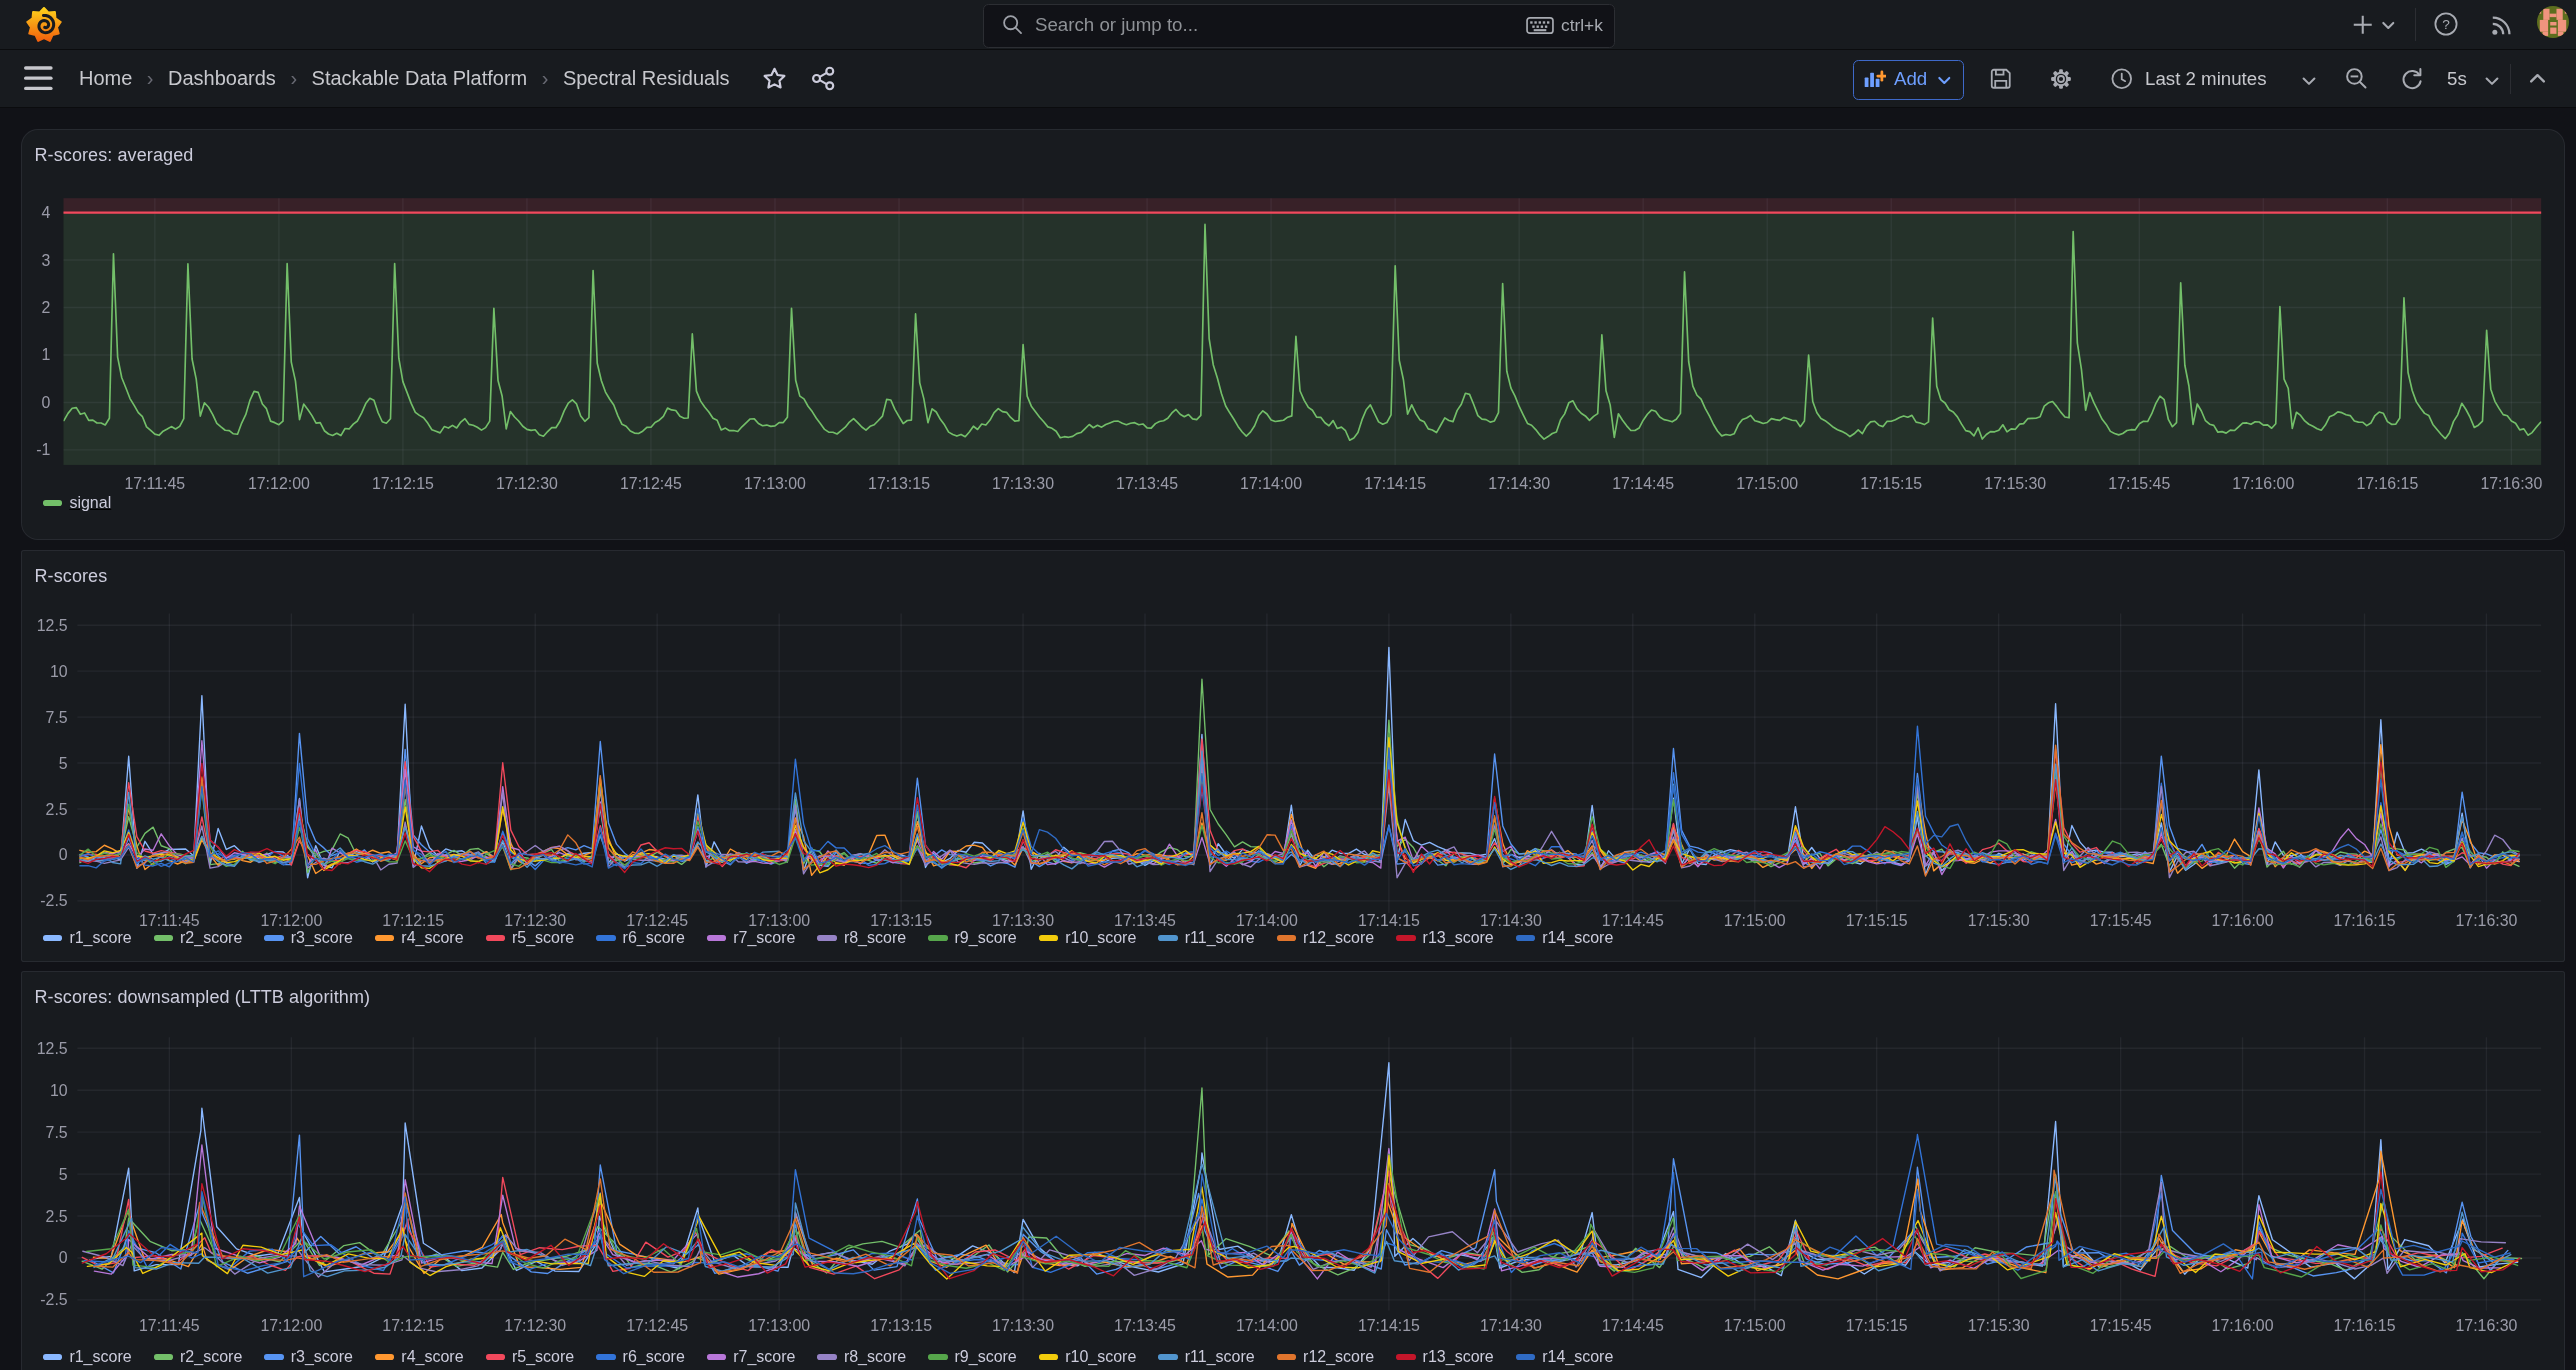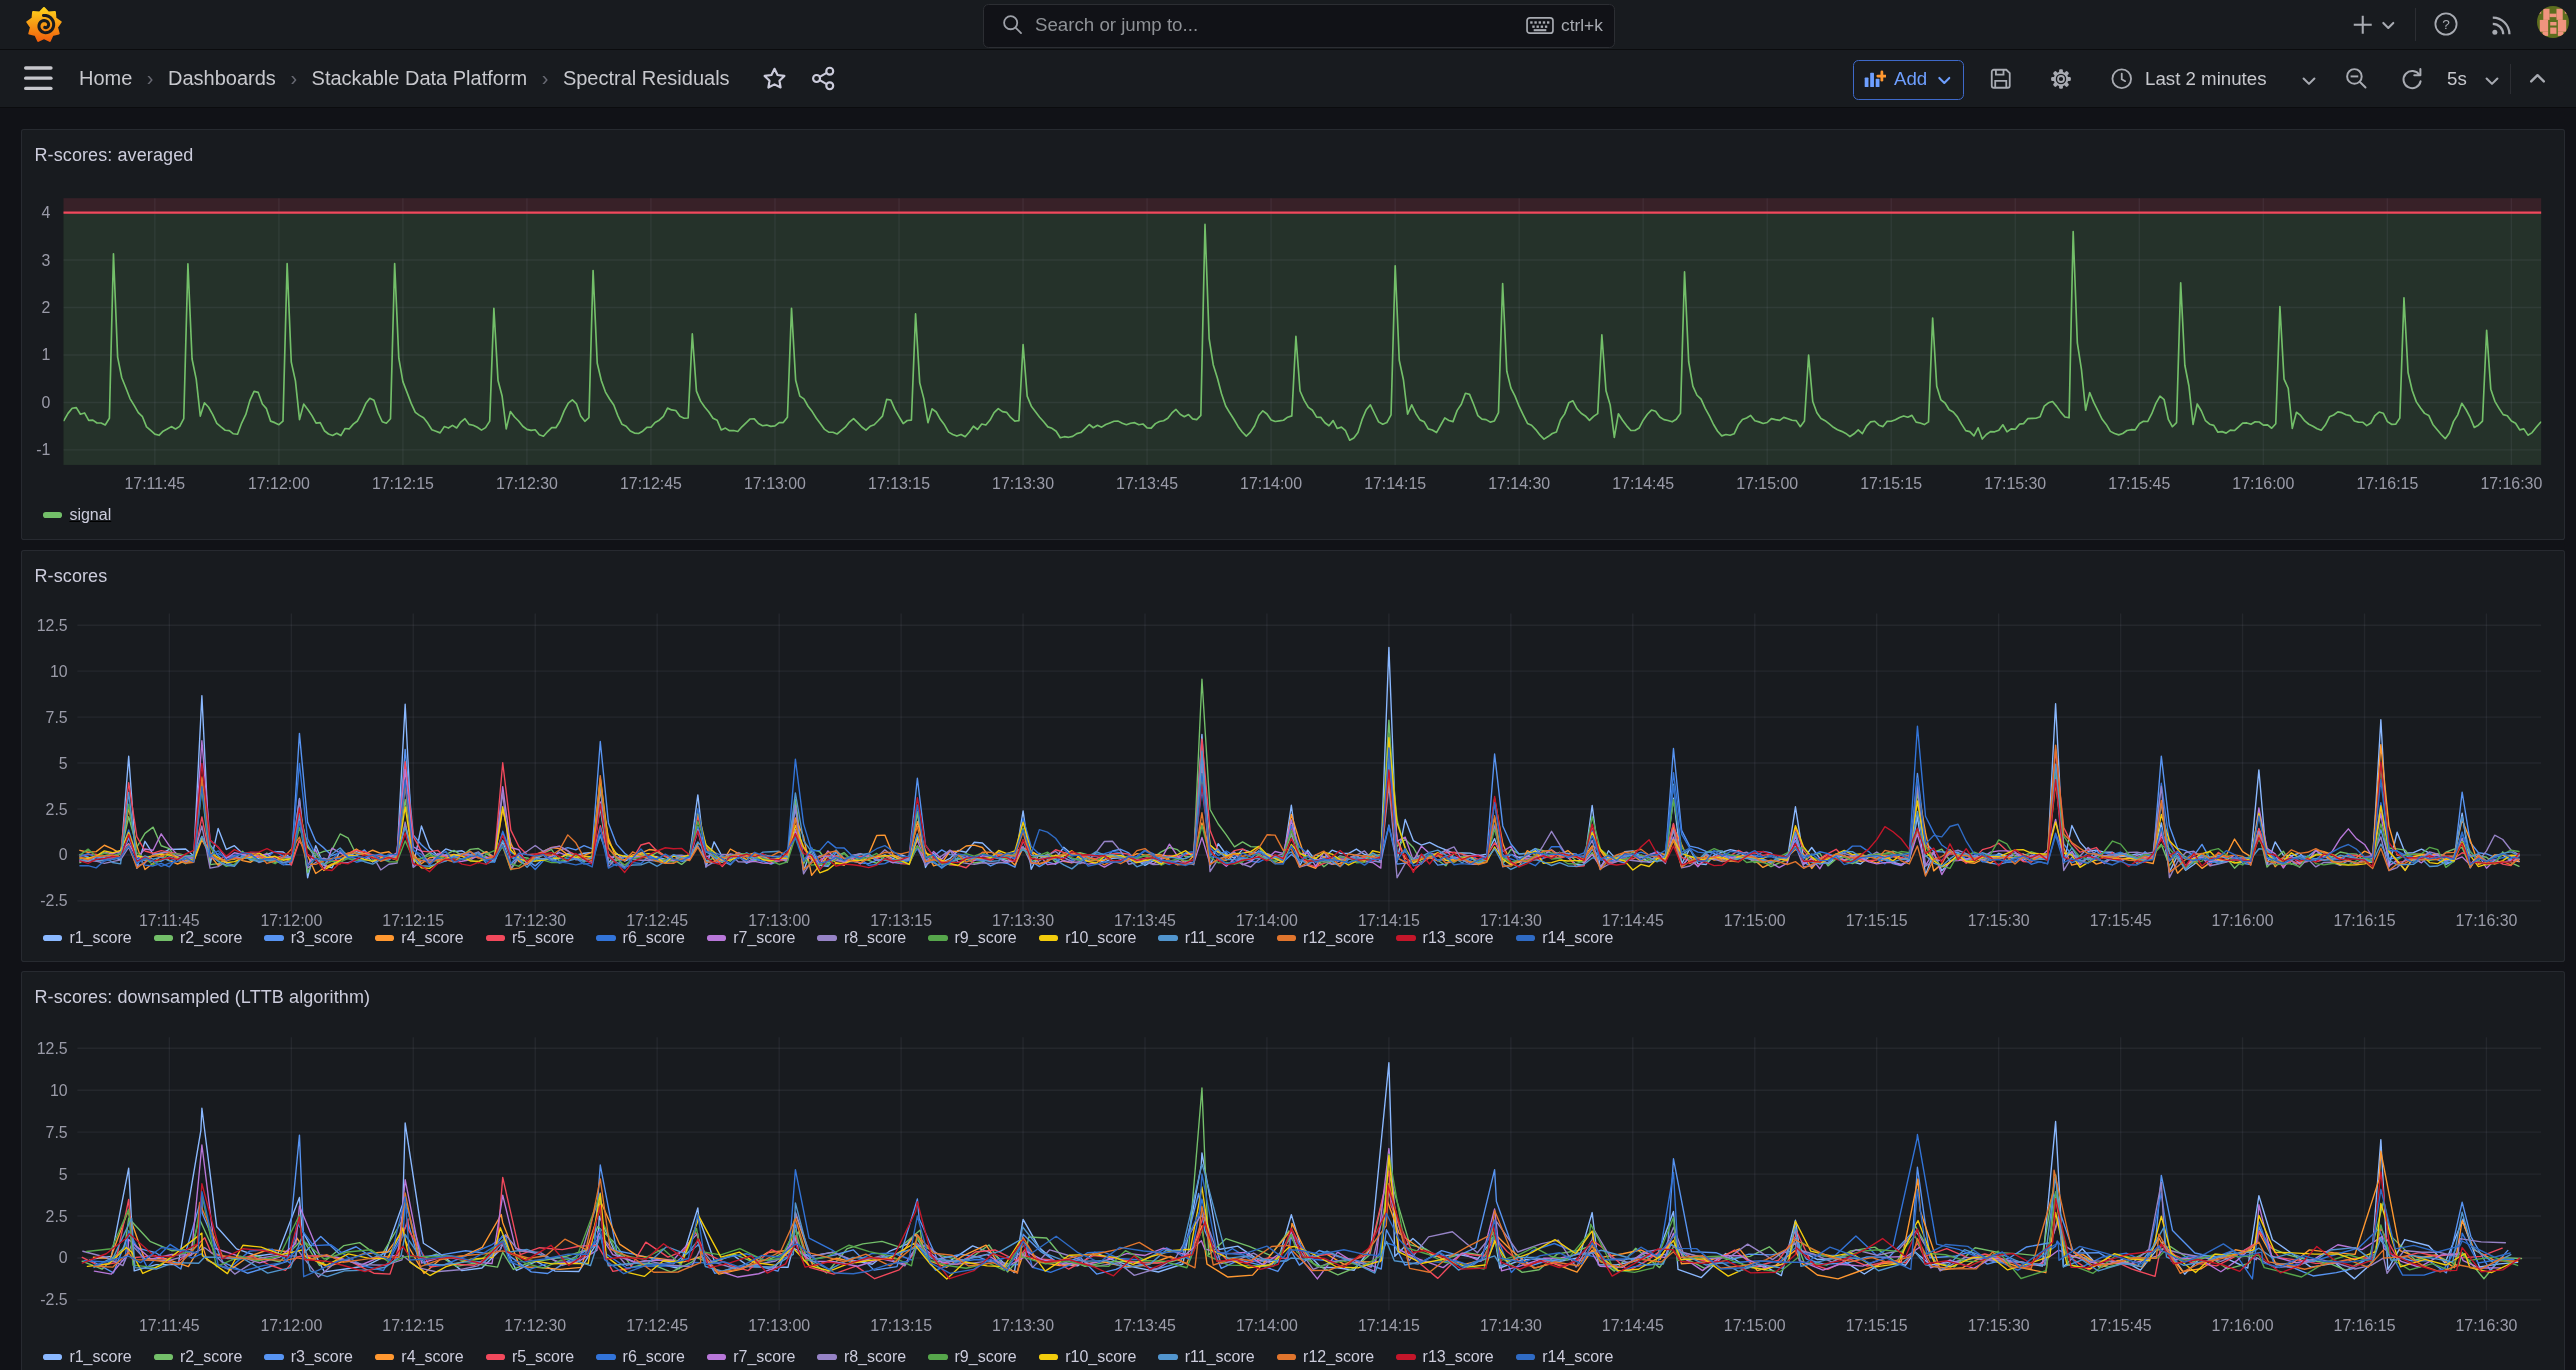--- a/index.html
+++ b/index.html
@@ -146,21 +146,21 @@
         <path d="M30.8 4.5 V13.4 H22" fill="none" stroke="#A8ABB2" stroke-width="2.9" stroke-linecap="round" stroke-linejoin="round"></path>
       </svg></div>
     <div class="abs" style="left:2447px;top:68px;font-size:18.7px;color:#C7C8CD;">5s</div>
     <div class="abs" style="left:2483px;top:72px;"><svg width="18" height="18" viewBox="0 0 26 26" style="">
         <path d="M5.2 9.36 L13.0 17.16 L20.8 9.36" fill="none" stroke="#A8ABB2" stroke-width="3" stroke-linecap="round" stroke-linejoin="round"></path>
       </svg></div>
     <div class="abs" style="left:2510px;top:64px;width:1.4px;height:30px;background:#2c2e33;"></div>
     <div class="abs" style="left:2527px;top:68px;"><svg width="21" height="21" viewBox="0 0 30 30" style="">
         <path d="M6.0 19.2 L15.0 10.200000000000001 L24.0 19.2" fill="none" stroke="#A8ABB2" stroke-width="3.4" stroke-linecap="round" stroke-linejoin="round"></path>
       </svg></div>
-    <div class="panel" style="top:129px;height:409px;">
+    <div class="panel" style="top:129px;height:409px;border-radius:17px;">
       <div class="ptitle">R-scores: averaged</div>
       <svg width="2542" height="409" style="position:absolute;left:0;top:0;" viewBox="0 0 3674 591">
         <defs>
           <clipPath id="c1">
             <rect x="60.0" y="98.5" width="3581.0" height="385.5"></rect>
           </clipPath>
         </defs>
         <rect x="60.0" y="98.5" width="3581.0" height="20.799999999999997" fill="rgba(242,73,92,0.15)"></rect>
         <rect x="60.0" y="119.3" width="3581.0" height="364.7" fill="rgba(115,191,105,0.15)"></rect>
         <line x1="60.0" y1="119.3" x2="3641.0" y2="119.3" stroke="rgba(204,204,220,0.07)" stroke-width="2"></line>
@@ -213,21 +213,21 @@
         <text x="2163.9" y="519" font-size="23" fill="rgba(204,204,220,0.72)" text-anchor="middle">17:14:30</text>
         <text x="2343.1" y="519" font-size="23" fill="rgba(204,204,220,0.72)" text-anchor="middle">17:14:45</text>
         <text x="2522.4" y="519" font-size="23" fill="rgba(204,204,220,0.72)" text-anchor="middle">17:15:00</text>
         <text x="2701.6" y="519" font-size="23" fill="rgba(204,204,220,0.72)" text-anchor="middle">17:15:15</text>
         <text x="2880.9" y="519" font-size="23" fill="rgba(204,204,220,0.72)" text-anchor="middle">17:15:30</text>
         <text x="3060.2" y="519" font-size="23" fill="rgba(204,204,220,0.72)" text-anchor="middle">17:15:45</text>
         <text x="3239.4" y="519" font-size="23" fill="rgba(204,204,220,0.72)" text-anchor="middle">17:16:00</text>
         <text x="3418.7" y="519" font-size="23" fill="rgba(204,204,220,0.72)" text-anchor="middle">17:16:15</text>
         <text x="3597.9" y="519" font-size="23" fill="rgba(204,204,220,0.72)" text-anchor="middle">17:16:30</text>
       </svg>
-      <div style="position:absolute;left:21px;top:376px;display:flex;align-items:center;text-decoration:underline;">
+      <div style="position:absolute;left:21px;top:364px;display:flex;align-items:center;text-decoration:underline;">
         <div style="display:flex;align-items:center;margin-right:22px;">
           <div style="width:19.4px;height:5.5px;border-radius:2.8px;background:#73BF69;margin-right:7px;"></div>
           <span style="font-size:16px;color:#CCCCDC;">signal</span>
         </div>
       </div>
     </div>
     <div class="panel" style="top:550px;height:410px;">
       <div class="ptitle">R-scores</div>
       <svg width="2542" height="410" style="position:absolute;left:0;top:0;" viewBox="0 0 3674 592">
         <defs>

